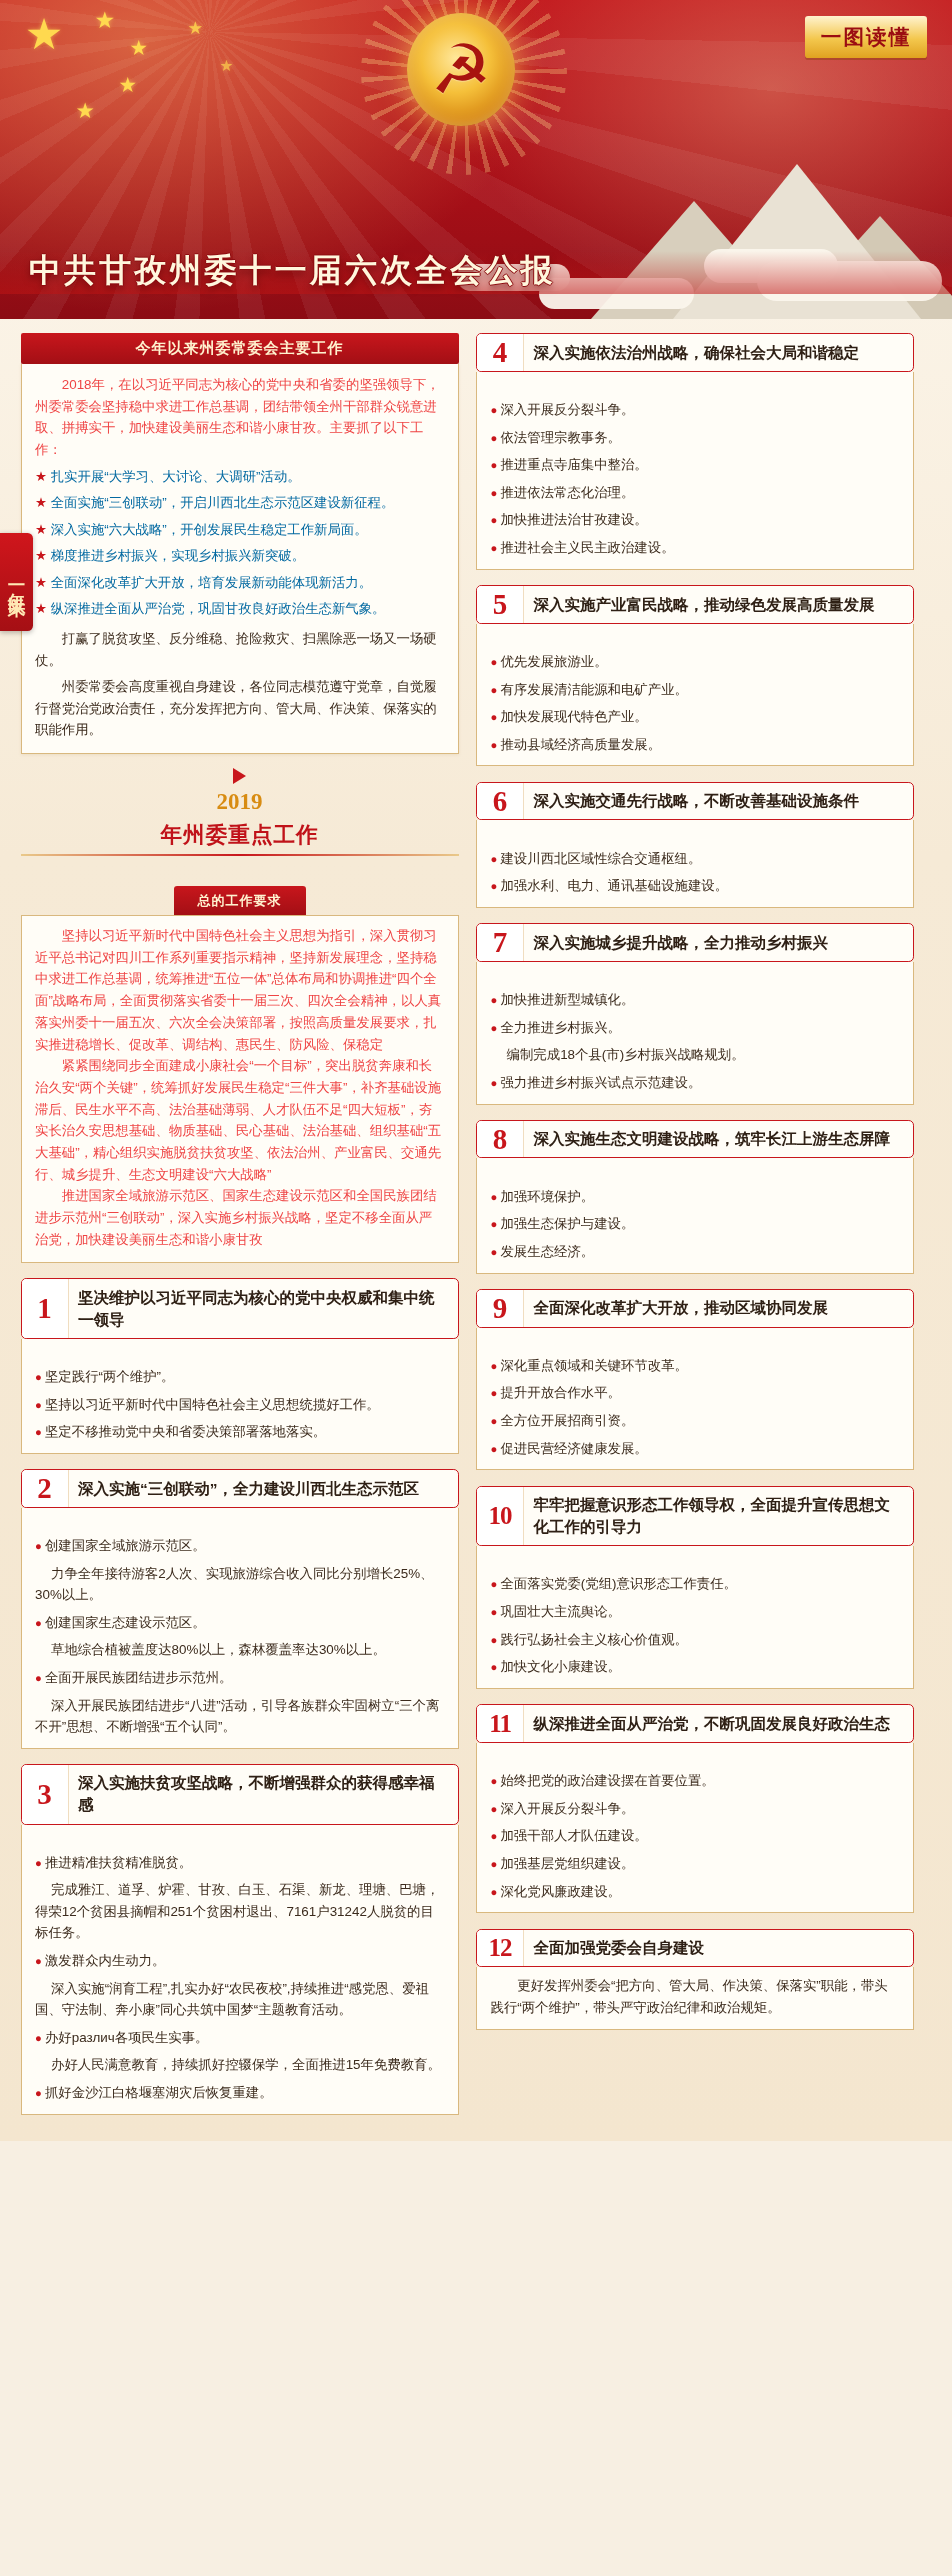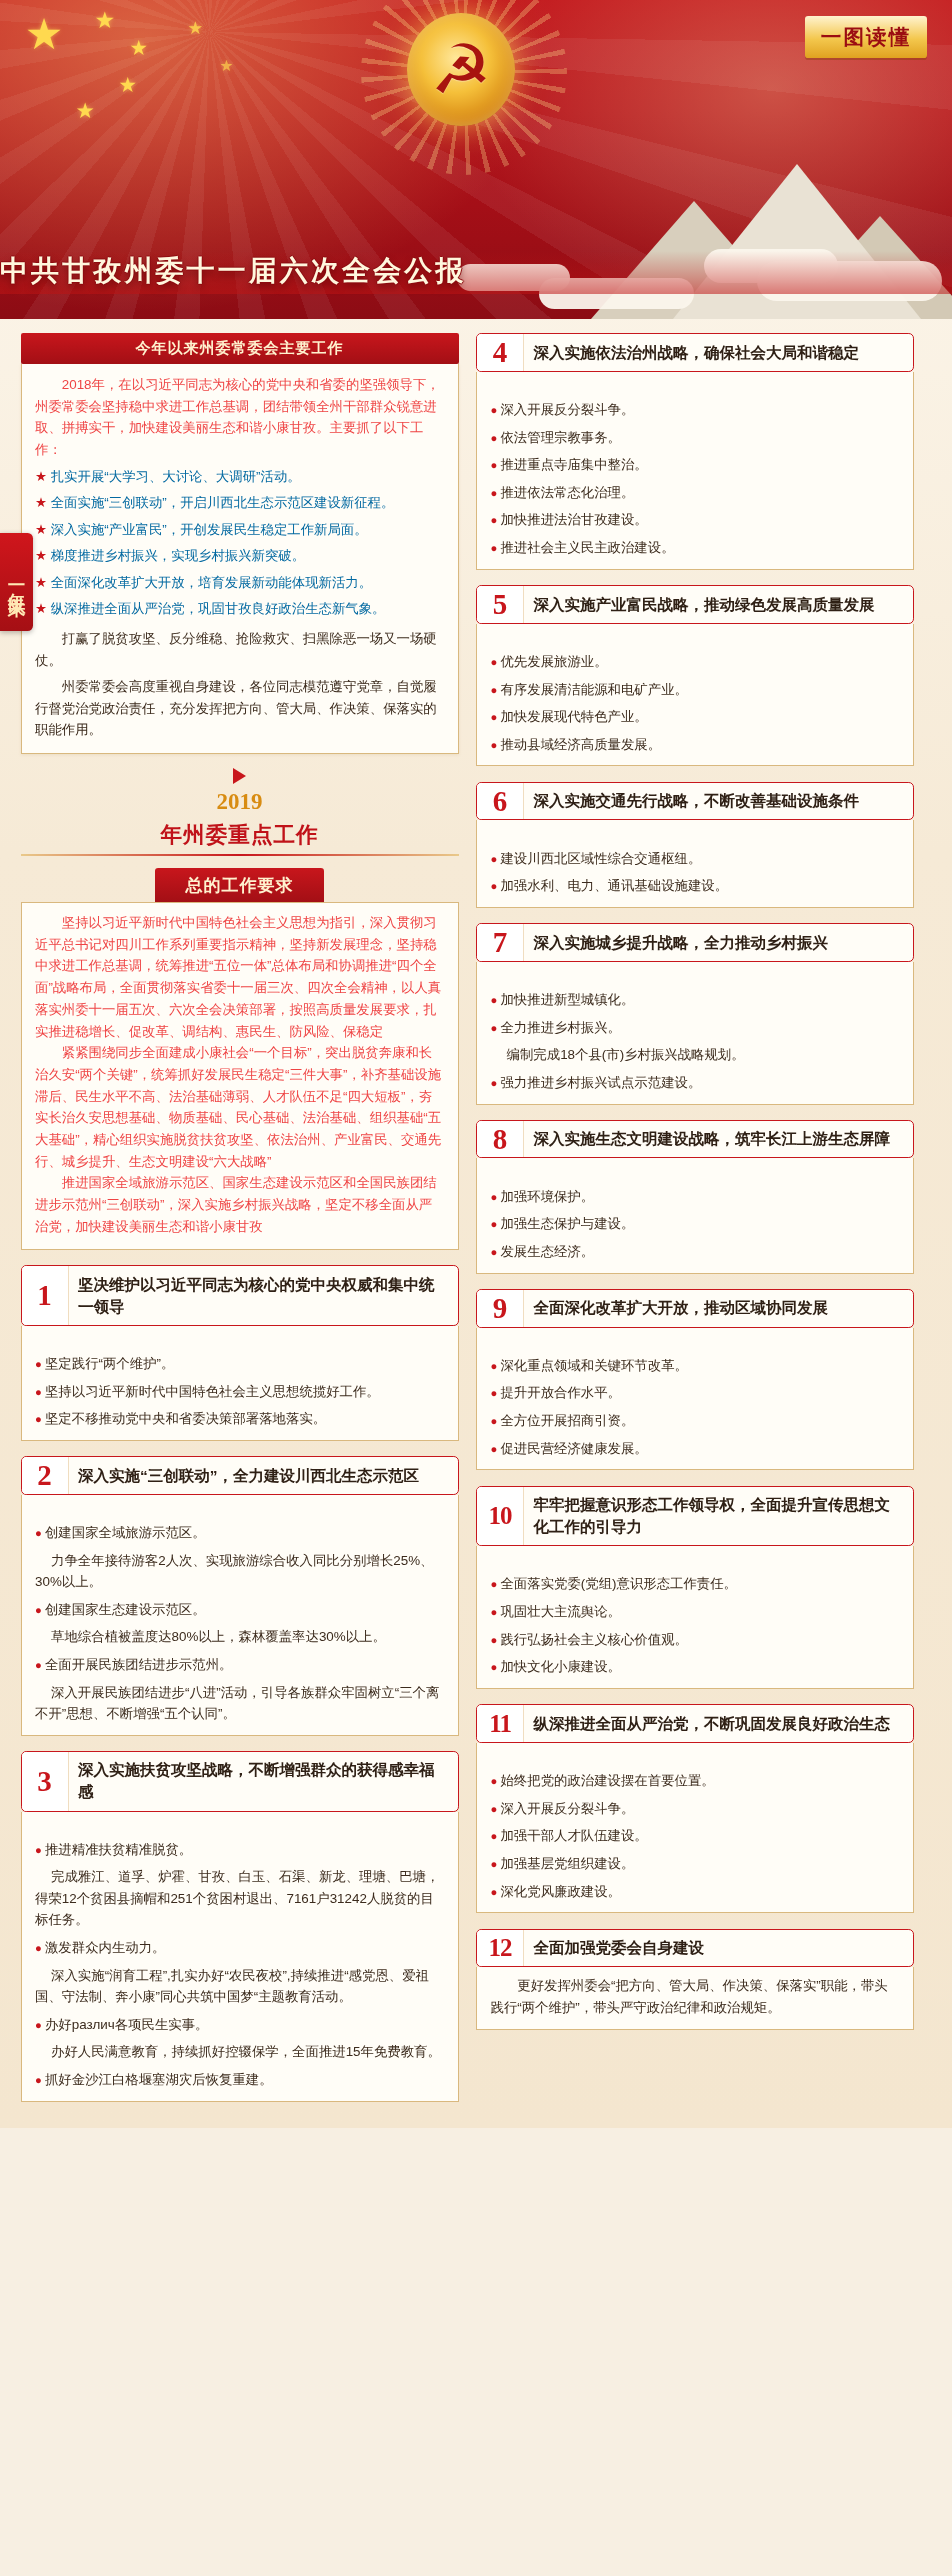--- a/index.html
+++ b/index.html
@@ -95,23 +95,23 @@
 
   .title-band{
     position:absolute; left:0; right:0; bottom:14.4px; height:67px;
     display:flex; align-items:center;
   }
   .title-band .bar{
     position:absolute; left:0; right:0; top:13.4px; height:43px;
     background: linear-gradient(180deg, rgba(255,70,40,.0), rgba(190,20,20,.55));
   }
   .main-title{
-    position:relative; z-index:3; 
+    position:relative; z-index:3; margin-left:29px;
     font-family:Liberation Serif, serif;
-    font-size:28px; font-weight:bold; letter-spacing:3.1px;
+    font-size:32px; font-weight:bold; letter-spacing:3.1px;
     color:#fff7dd;
     text-shadow:
       1px 0 0 #8d0c10, -1px 0 0 #8d0c10, 0 1px 0 #8d0c10, 0 -1px 0 #8d0c10,
       0 4.1px 7.2px rgba(80,0,0,.55);
     background: linear-gradient(180deg,#fffdf2 0%, #ffe9ae 55%, #f6c65f 100%);
     -webkit-background-clip: text;
   }
 
   
   .content{
@@ -172,23 +172,23 @@
     font-size:23px; font-weight:bold; color:#d88c12;
     font-family:"Liberation Serif","DejaVu Serif",serif;
   }
   .kw-text{
     font-size:21.6px; font-weight:bold; color:#c01219; letter-spacing:1px;
   }
   .kw-rule{ height:2.1px; background:linear-gradient(90deg,#e9c98a,#c8161c,#e9c98a); margin:5.2px 0 0 0;}
 
   
   .tab-head{
-    margin:12px auto 0 auto; width:169px;
+    margin:30px auto 0 auto; width:132px;
     background:linear-gradient(180deg,#c8161c,#a30f15);
-    color:#fff2cf; font-size:17px; font-weight:bold; letter-spacing:1px;
+    color:#fff2cf; font-size:13px; font-weight:bold; letter-spacing:1px;
     text-align:center; padding:5.2px 0; border-radius:3.1px 3.1px 0 0;
   }
   .tab-box{
     border:1px solid #d9b87e; background:#fffdf7; padding:9.3px 13.4px 11.3px 13.4px;
   }
 
   
   .item{ margin-top:15.5px; position:relative; }
   .item-head{
     display:flex; align-items:stretch; gap:0;
@@ -269,21 +269,21 @@
   <div class="content">
 
     <div class="col col-left">
 
       <div class="bar-head">今年以来州委常委会主要工作</div>
       <div class="box">
         <p class="body">2018年，在以习近平同志为核心的党中央和省委的坚强领导下，州委常委会坚持稳中求进工作总基调，团结带领全州干部群众锐意进取、拼搏实干，加快建设美丽生态和谐小康甘孜。主要抓了以下工作：</p>
         <div class="star-list">
           <p>扎实开展“大学习、大讨论、大调研”活动。</p>
           <p>全面实施“三创联动”，开启川西北生态示范区建设新征程。</p>
-          <p>深入实施“产业富民”，开创发展民生稳定工作新局面。</p>
+          <p>深入实施“六大战略”，开创发展民生稳定工作新局面。</p>
           <p>梯度推进乡村振兴，实现乡村振兴新突破。</p>
           <p>全面深化改革扩大开放，培育发展新动能体现新活力。</p>
           <p>纵深推进全面从严治党，巩固甘孜良好政治生态新气象。</p>
         </div>
         <div class="ghost">
           <p>打赢了脱贫攻坚、反分维稳、抢险救灾、扫黑除恶一场又一场硬仗。</p>
           <p>州委常委会高度重视自身建设，各位同志模范遵守党章，自觉履行督党治党政治责任，充分发挥把方向、管大局、作决策、保落实的职能作用。</p>
         </div>
       </div>
 

